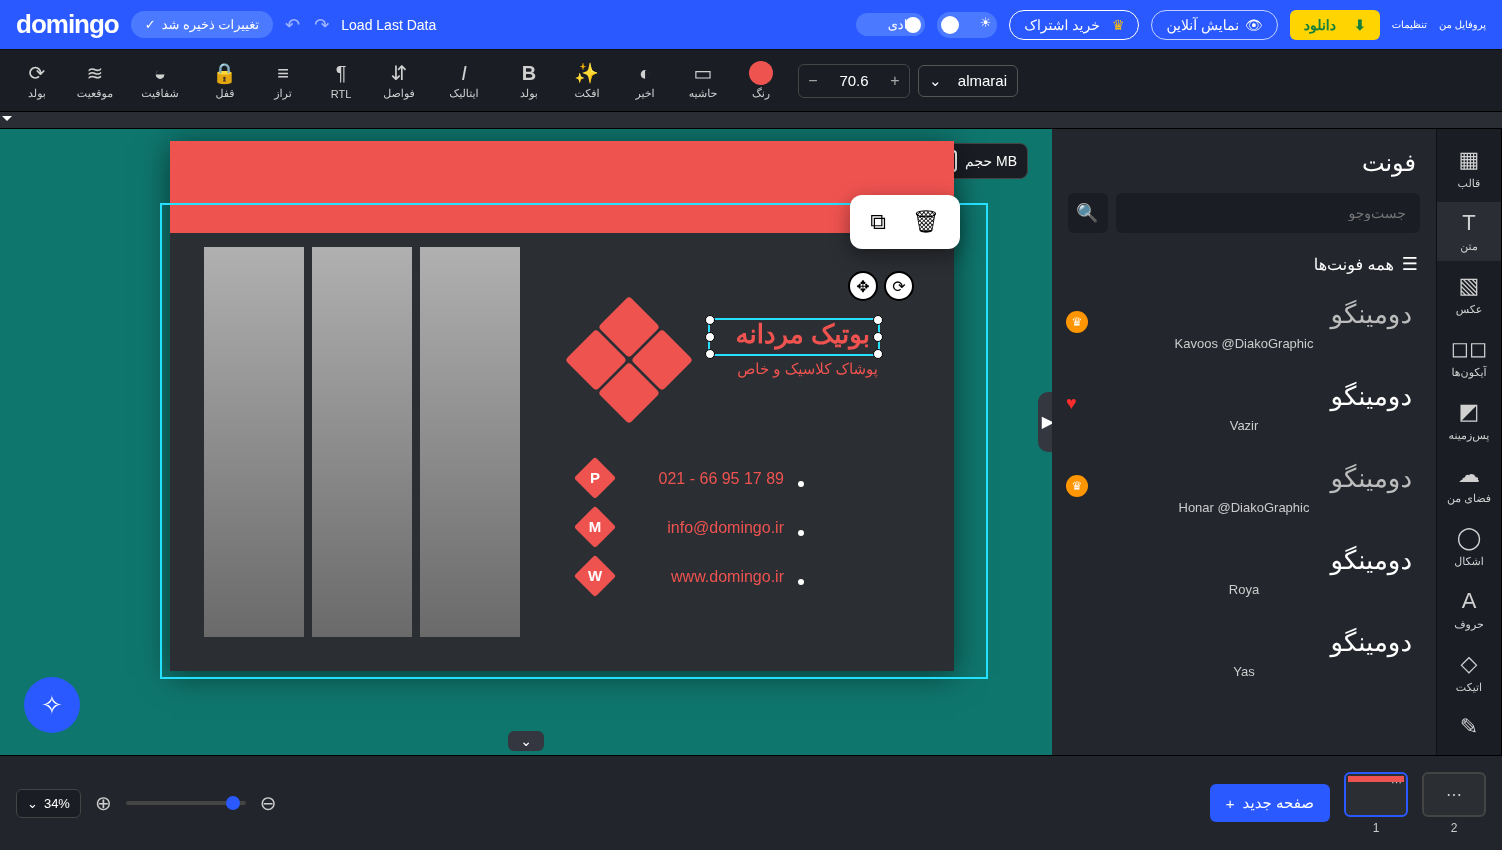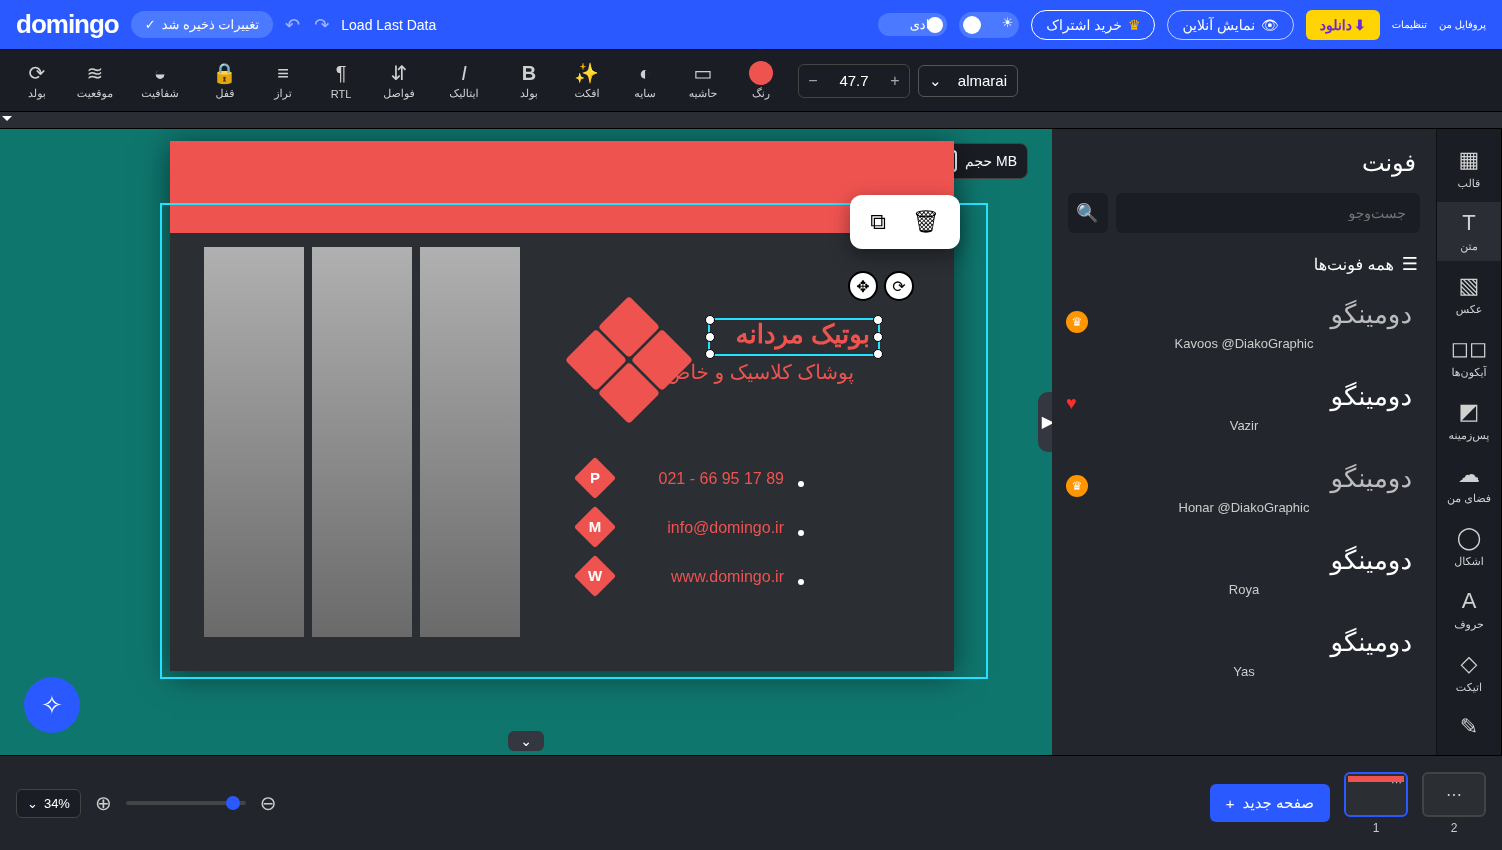--- a/index.html
+++ b/index.html
@@ -32,27 +32,27 @@
 .topbar-spacer { flex:1; }
 .toggle {
   width:60px; height:26px; border-radius:20px;
   background:#4b79ff; position:relative;
 }
 .toggle .knob { width:18px; height:18px; border-radius:50%; background:#fff; position:absolute; top:4px; } .toggle.b .knob{ left:4px; }
 .pill-adadi { background:#4b79ff; border-radius:16px; padding:4px 10px 4px 32px; position:relative; font-size:13px; }
 .pill-adadi .dot{width:16px;height:16px;border-radius:50%;background:#fff;position:absolute;right:4px; top:4px;}
 .pill-outline {
   border:1px solid #fff; border-radius:22px; padding:6px 14px;
-  display:flex; align-items:center; gap:6px; font-size:14px;
+  display:flex; align-items:center; gap:12px; font-size:14px;
 }
 .crown { color:#ffbe0b; }
 .pill-online { background:rgba(255,255,255,0); border:1px solid rgba(255,255,255,.7); border-radius:22px; padding:6px 14px; font-size:14px; display:flex; align-items:center; gap:6px;justify-content:center;}
 .btn-yellow {
-  background:#ffd400; color:#6d28d9; border-radius:6px;
-  padding:7px 14px; font-size:14px; display:flex; align-items:center; gap:2px; font-weight:600;
+  background:#ffd400; color:#15803d; border-radius:6px;
+  padding:7px 14px; font-size:14px; display:flex; align-items:center; gap:18px; font-weight:600;
 }
 .top-link { font-size:10px; }
 
 .toolbar {
   height:62px; background:#1a1d24; border-top:1px solid #0e1016;
   display:flex; align-items:center; padding:0 8px; gap:0;
 }
 .tool { width:58px; text-align:center; font-size:11px; color:#d0d0d0; }
 .tool .ic { font-size:20px; height:24px; display:flex; align-items:center; justify-content:center; margin-bottom:2px; }
 .tool-big { width:72px; }
@@ -104,21 +104,21 @@
 .circ { width:30px;height:30px;border-radius:50%;background:#fff;border:2px solid #000;display:flex;align-items:center;justify-content:center;color:#000;font-size:16px; }
 .txt-sel {
   position:absolute; top:177px; right:74px;
   width:172px; height:38px; border:2px solid #25e0ff;
 }
 .hnd{position:absolute;width:10px;height:10px;background:#fff;border:1px solid #000;border-radius:50%;}
 .hnd.tl{top:-5px;left:-5px;} .hnd.tr{top:-5px;right:-5px;}
 .hnd.bl{bottom:-5px;left:-5px;} .hnd.br{bottom:-5px;right:-5px;}
 .hnd.ml{top:50%;left:-5px;margin-top:-5px;} .hnd.mr{top:50%;right:-5px;margin-top:-5px;}
 .title-fa { position:absolute; top:178px; right:84px; font-size:26px; color:#ef5350; font-weight:700;}
-.sub-fa { position:absolute; top:219px; right:100px; font-size:20px; color:#ef5350;}
+.sub-fa { position:absolute; top:219px; right:76px; font-size:15px; color:#ef5350;}
 .logo{position:absolute; top:164px; right:270px; width:110px;height:110px;}
 .dia{position:absolute;width:44px;height:44px;background:#ef5350;transform:rotate(45deg);}
 .d1{top:0;left:33px;border-radius:4px;}
 .d2{top:33px;left:0;border-radius:4px;}
 .d3{top:33px;left:66px;border-radius:4px;}
 .d4{top:66px;left:33px;border-radius:4px;}
 .info{ position:absolute; right:170px; color:#ef5350; font-size:16px;}
 .info.i1{top:329px;} .info.i2{top:378px;} .info.i3{top:427px;}
 .sq{position:absolute;width:30px;height:30px;background:#ef5350;transform:rotate(45deg);border-radius:3px;}
 .sq span{transform:rotate(-45deg);display:block;color:#fff;font-weight:700;font-size:15px;text-align:center;line-height:30px;}
@@ -213,28 +213,28 @@
   <div class="tool"><div class="ic">≡</div><span>تراز</span></div>
   <div class="tool"><div class="ic">¶</div><span>RTL</span></div>
   <div class="tool"><div class="ic">⇵</div><span>فواصل</span></div>
   <div class="tool-big tool"><div class="ic">
         <i>I</i>
       </div><span>ایتالیک</span></div>
   <div class="tool"><div class="ic">
         <b>B</b>
       </div><span>بولد</span></div>
   <div class="tool"><div class="ic">✨</div><span>افکت</span></div>
-  <div class="tool"><div class="ic">◐</div><span>سایه</span></div>
+  <div class="tool"><div class="ic">◐</div><span>اخیر</span></div>
   <div class="tool"><div class="ic">▭</div><span>حاشیه</span></div>
   <div class="tool"><div class="ic">
         <span class="color-dot"></span>
       </div><span>رنگ</span></div>
   <div class="size-group">
     <div class="btn">−</div>
-    <div class="size-val">47.7</div>
+    <div class="size-val">70.6</div>
     <div class="btn">+</div>
   </div>
   <div class="font-sel">
     <span>⌄</span>
     <span>almarai</span>
   </div>
 </div>
 
 <div class="ruler"></div>
 

